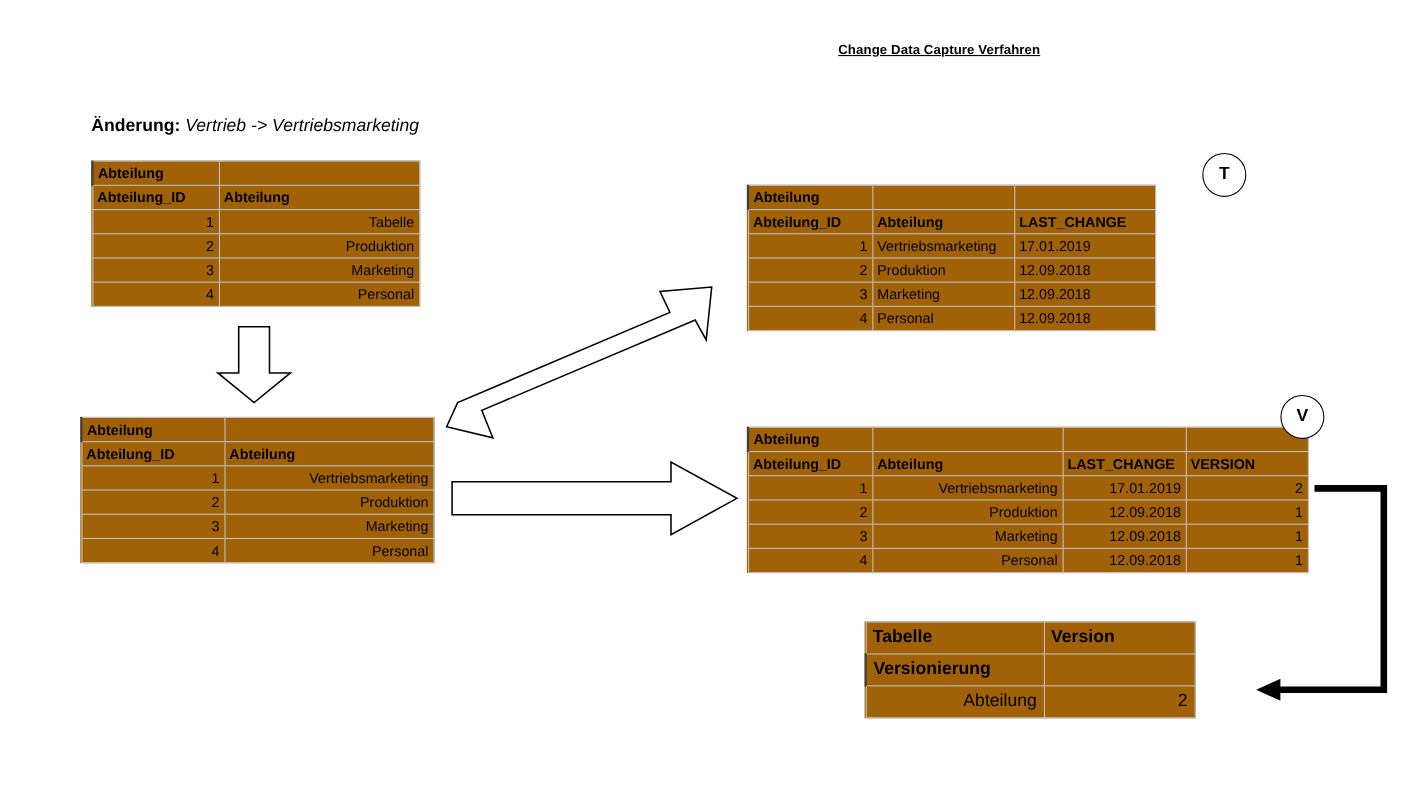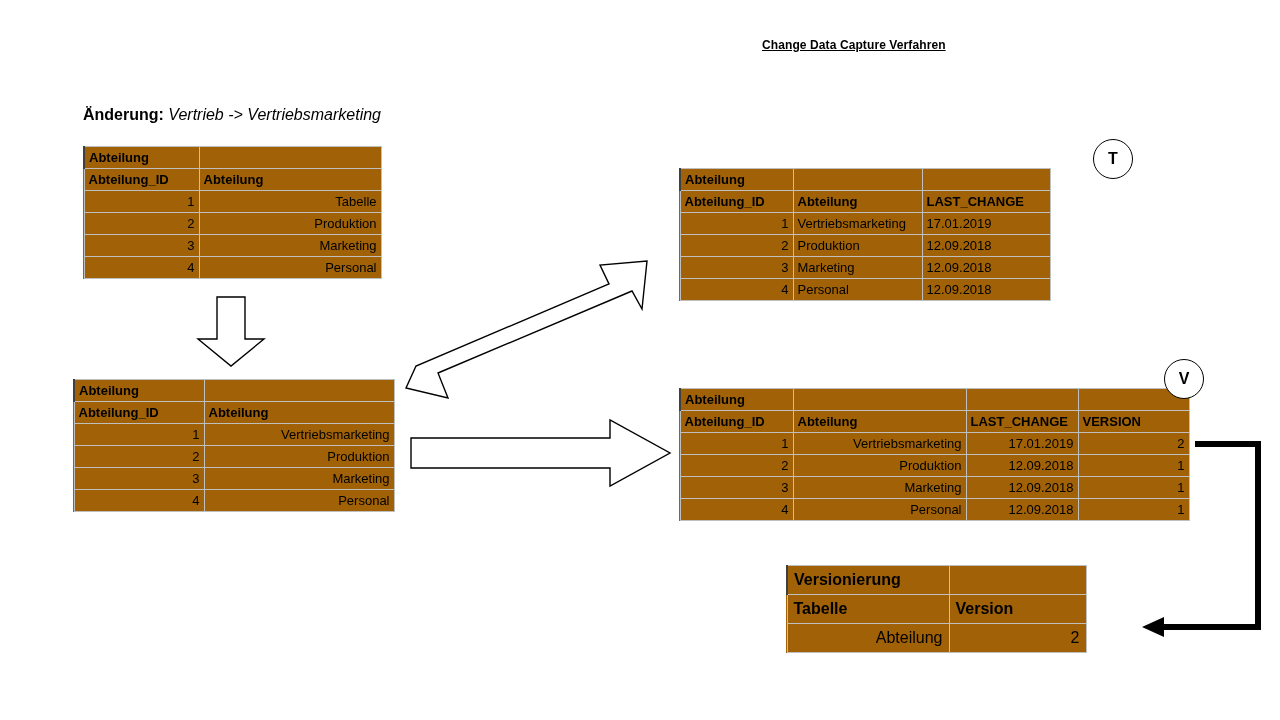--- a/index.html
+++ b/index.html
@@ -267,26 +267,26 @@
   </tbody>
 </table>
 
 <table class="grid big abs" id="table-versionierung">
   <colgroup>
       <col style="width:162px">
       <col style="width:137px">
     </colgroup>
   <tbody>
     <tr>
-      <td class="title">Versionierung</td>
-      <td class="blank"></td>
-    </tr>
-    <tr>
       <td class="hdr">Tabelle</td>
       <td class="hdr">Version</td>
+    </tr>
+    <tr>
+      <td class="title">Versionierung</td>
+      <td class="blank"></td>
     </tr>
     <tr>
       <td class="r">Abteilung</td>
       <td class="r">2</td>
     </tr>
   </tbody>
 </table>
 
 <div class="abs badge" id="badge-t">
   <span>T</span>

